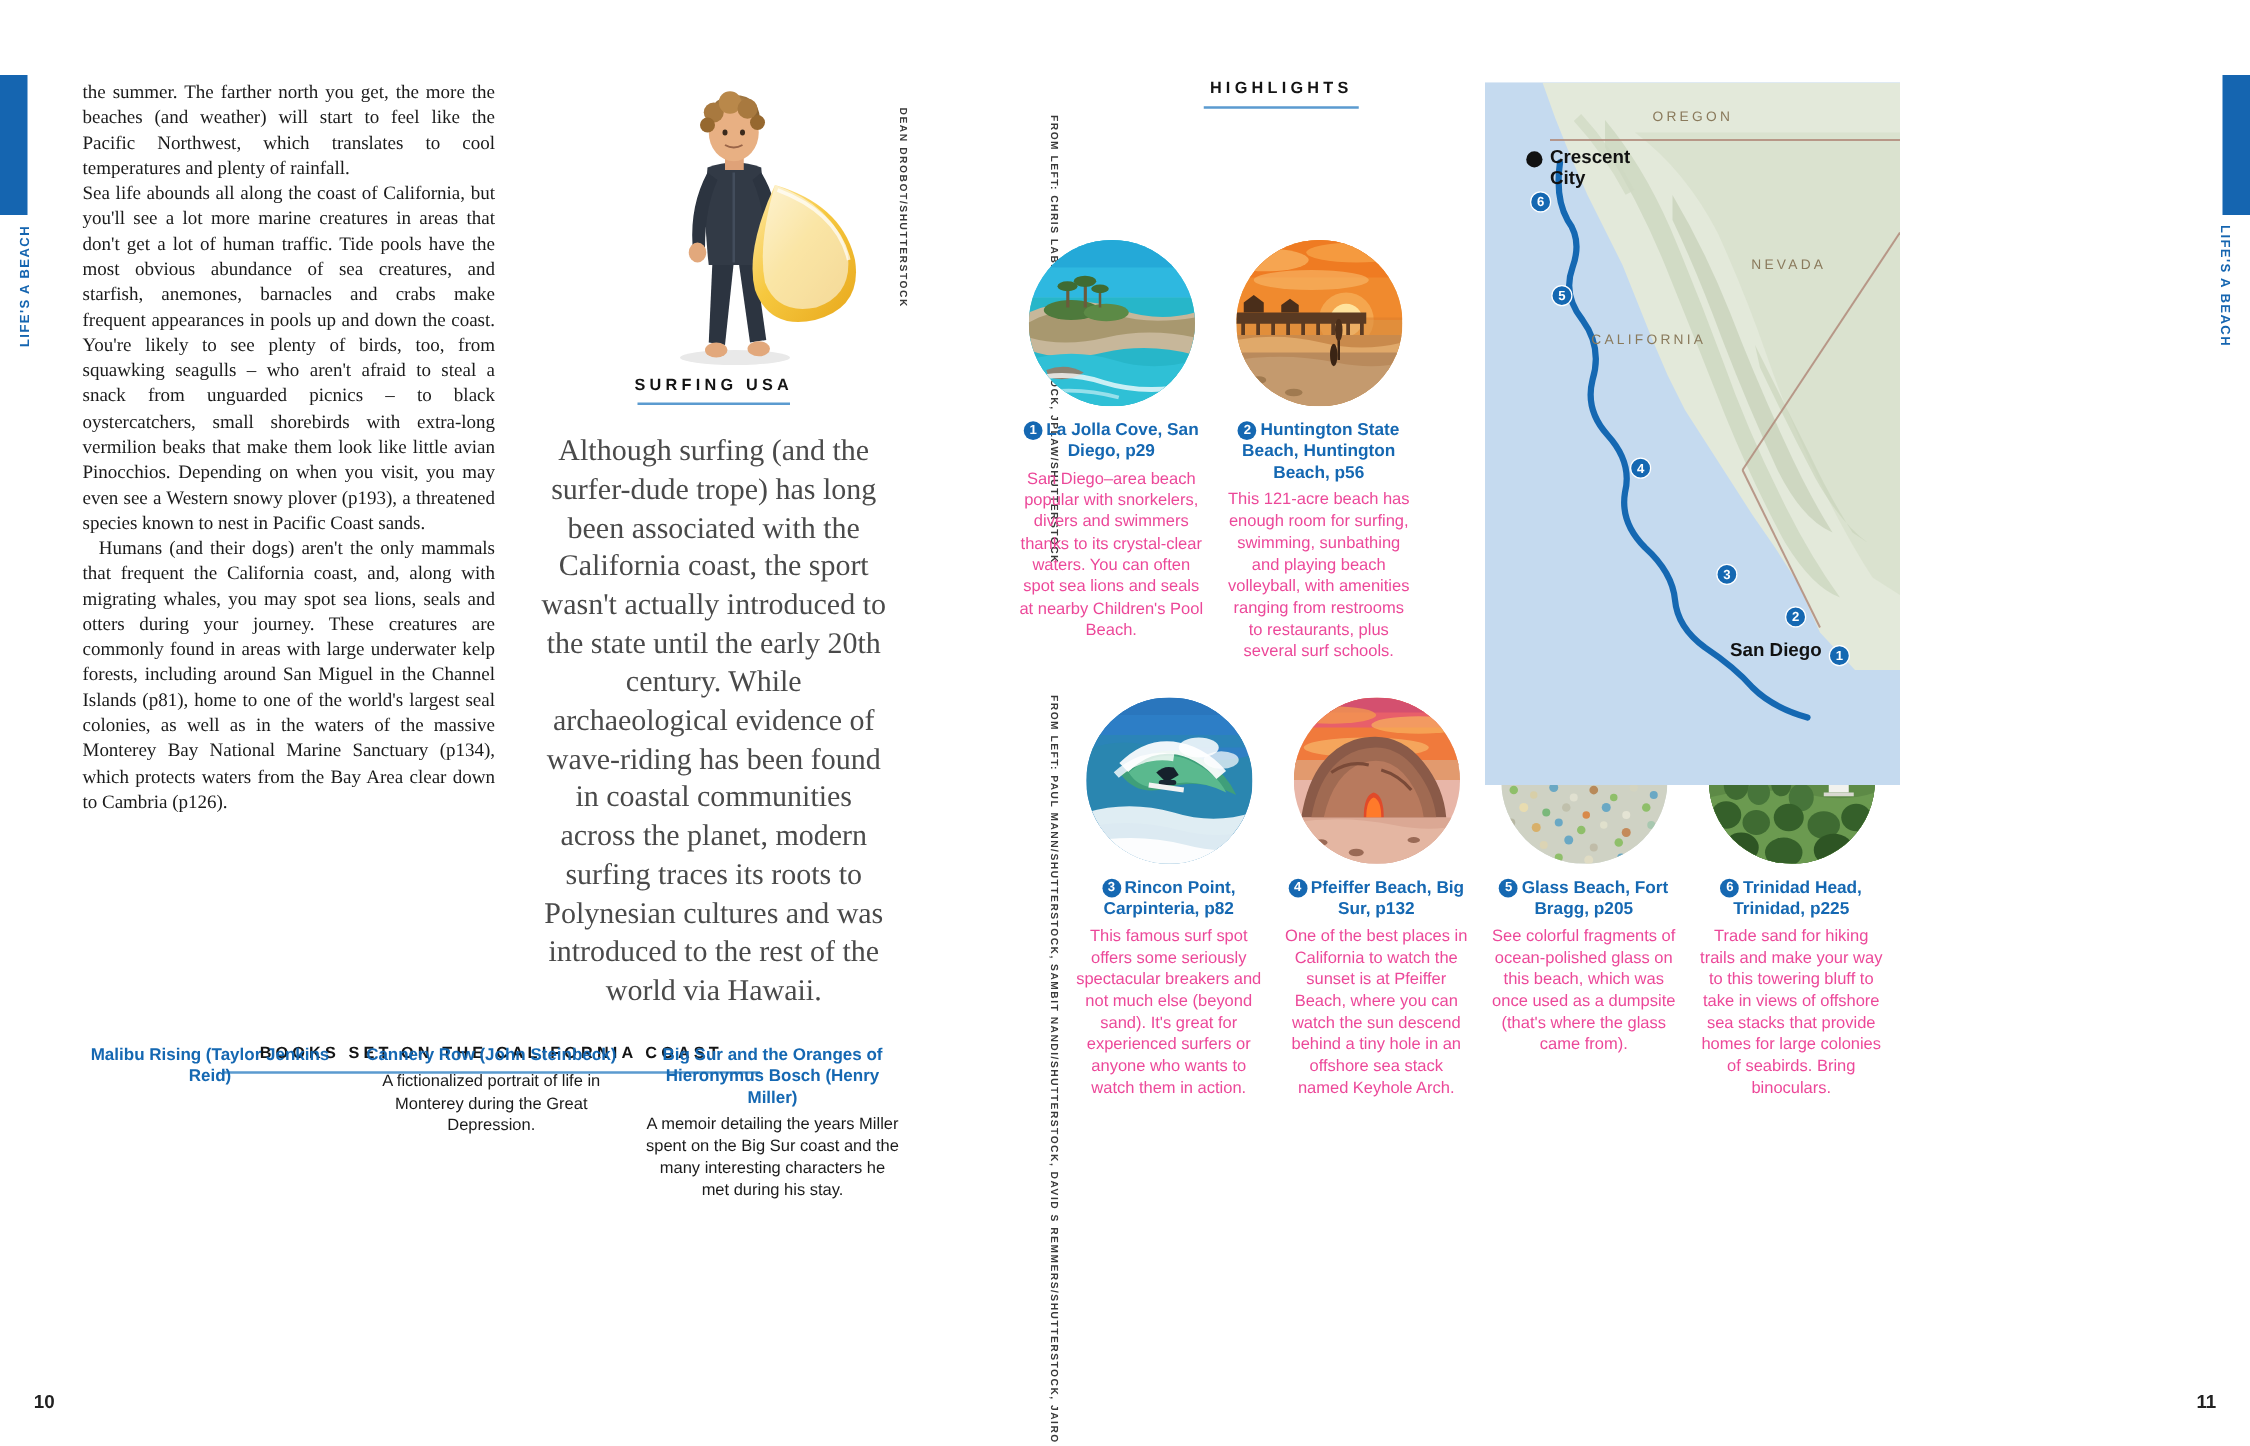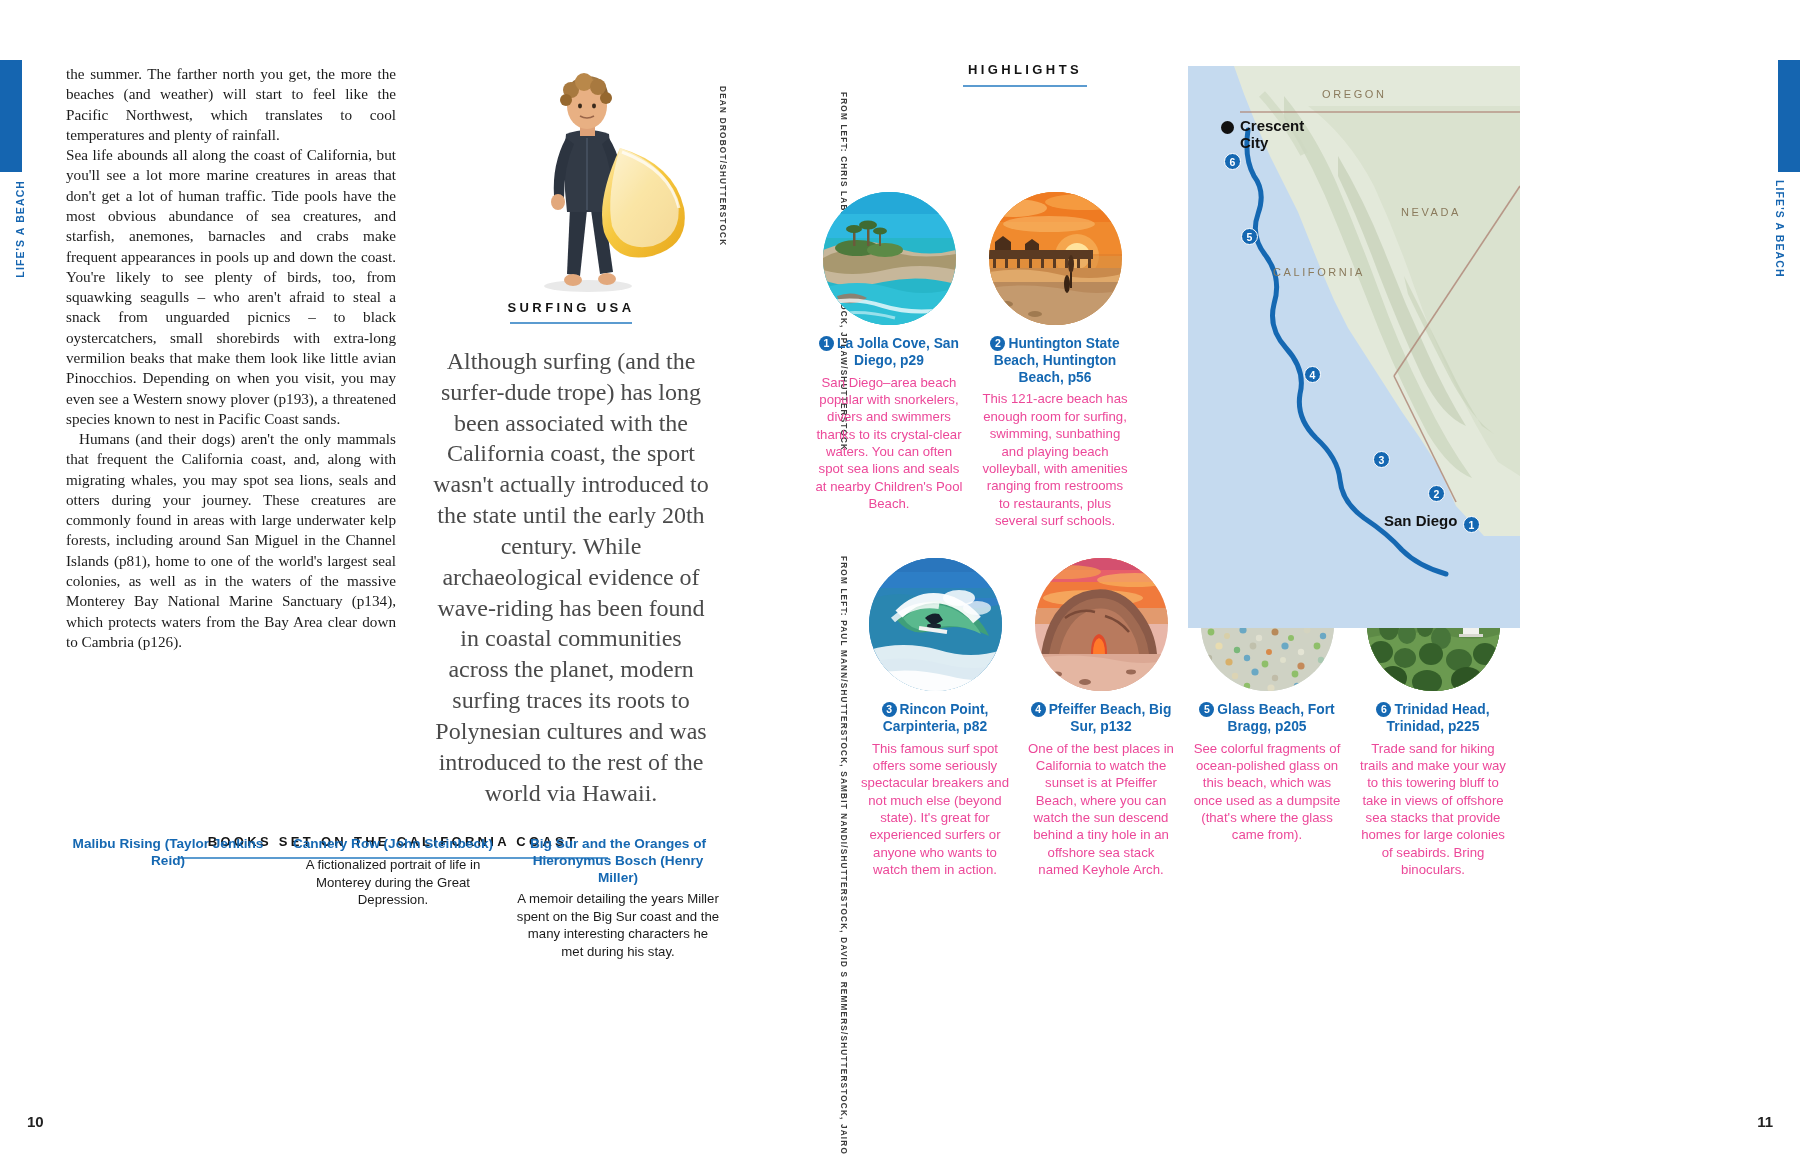--- a/index.html
+++ b/index.html
@@ -383,21 +383,21 @@
         <rect x="58" y="66" width="14" height="4" rx="2" fill="#1a2733"></rect>
         <path d="M50 70 L78 74" stroke="#f2f2f2" stroke-width="4"></path>
         <path d="M0 92 Q34 82 70 92 Q102 102 133 92 L133 133 L0 133 Z" fill="#ffffff" opacity="0.85"></path>
         <path d="M0 104 Q36 96 74 106 Q106 114 133 106 L133 133 L0 133 Z" fill="#dceaf2"></path>
         <path d="M0 116 Q40 108 80 118 Q110 126 133 118 L133 133 L0 133 Z" fill="#ffffff" opacity="0.9"></path>
       </svg>
     </div>
     <div class="card-title">
       <span class="badge">3</span><span>Rincon Point, Carpinteria, p82</span>
     </div>
-    <div class="card-desc">This famous surf spot offers some seriously spectacular breakers and not much else (beyond state). It's great for experienced surfers or anyone who wants to watch them in action.</div>
+    <div class="card-desc">This famous surf spot offers some seriously spectacular breakers and not much else (beyond sand). It's great for experienced surfers or anyone who wants to watch them in action.</div>
   </div>
 
   <div class="card">
     <div class="card-photo">
       <svg width="133" height="133" viewBox="0 0 133 133">
         <rect width="133" height="133" fill="#e8b6a8"></rect>
         <rect width="133" height="54" fill="#f07a3c"></rect>
         <rect width="133" height="24" fill="#e85f6a"></rect>
         <rect width="133" height="12" fill="#d4506f"></rect>
         <ellipse cx="30" cy="14" rx="36" ry="7" fill="#f5a04c" opacity="0.7"></ellipse>

